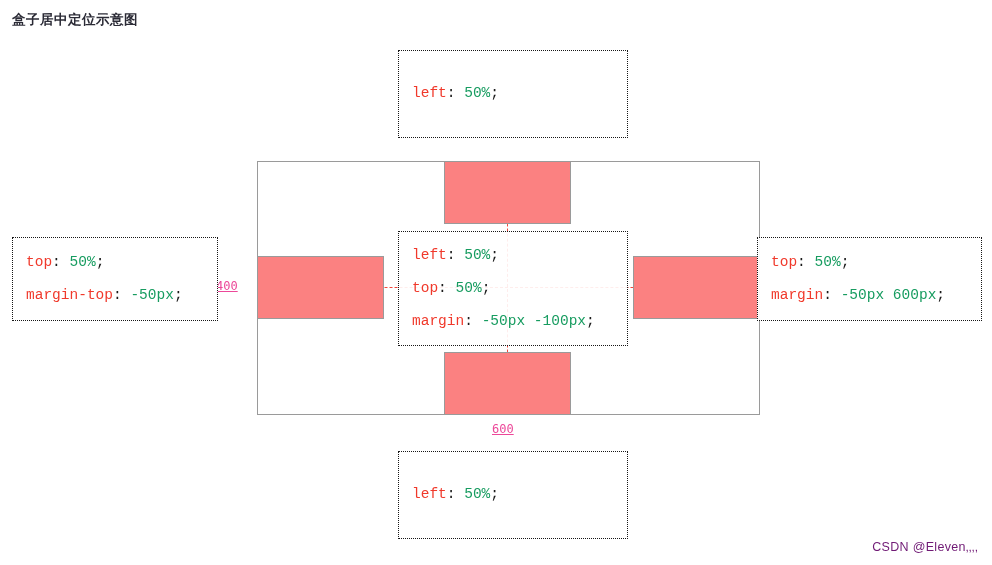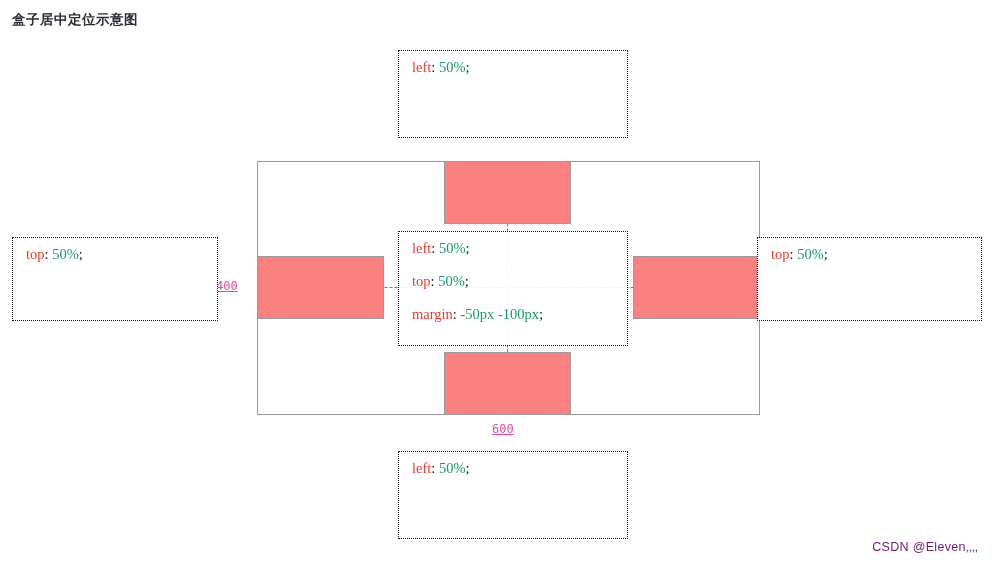--- a/index.html
+++ b/index.html
@@ -97,25 +97,26 @@
   .pink-left   { left: 257px; top: 255px; width: 127px; height: 63px; }
   .pink-right  { left: 633px; top: 255px; width: 127px; height: 63px; }
 
   
   .code-box {
     position: absolute;
     border: 1.6px dotted #171717;
     box-sizing: border-box;
     background: rgba(255,255,255,0.93);
     padding: 0;
-    font-family: Liberation Serif, serif;
+    font-family: Liberation Mono, monospace;
     font-size: 14.5px;
     line-height: 1.05;
     display: flex;
     flex-direction: column;
+    justify-content: center;
   }
   .code-line {
     white-space: nowrap;
     padding: 0 0 0 13px;
     margin: 9px 0;
     color: #1b1b1b;
   }
   .prop { color: #f0392b; }
   .val  { color: #179c60; }
   .punc { color: #1b1b1b; }
@@ -174,38 +175,44 @@
   <div class="code-box box-top">
     <div class="code-line">
       <span class="prop">left</span><span class="punc">: </span><span class="val">50%</span><span class="punc">;</span>
     </div>
   </div>
 
   <div class="code-box box-left">
     <div class="code-line">
       <span class="prop">top</span><span class="punc">: </span><span class="val">50%</span><span class="punc">;</span>
     </div>
+    <div class="code-line">
+      <span class="prop">margin-top</span><span class="punc">: </span><span class="val">-50px</span><span class="punc">;</span>
+    </div>
   </div>
 
   <div class="code-box box-center">
     <div class="code-line">
       <span class="prop">left</span><span class="punc">: </span><span class="val">50%</span><span class="punc">;</span>
     </div>
     <div class="code-line">
       <span class="prop">top</span><span class="punc">: </span><span class="val">50%</span><span class="punc">;</span>
     </div>
     <div class="code-line">
       <span class="prop">margin</span><span class="punc">: </span><span class="val">-50px -100px</span><span class="punc">;</span>
     </div>
   </div>
 
   <div class="code-box box-right">
     <div class="code-line">
       <span class="prop">top</span><span class="punc">: </span><span class="val">50%</span><span class="punc">;</span>
     </div>
+    <div class="code-line">
+      <span class="prop">margin</span><span class="punc">: </span><span class="val">-50px 600px</span><span class="punc">;</span>
+    </div>
   </div>
 
   <div class="code-box box-bottom">
     <div class="code-line">
       <span class="prop">left</span><span class="punc">: </span><span class="val">50%</span><span class="punc">;</span>
     </div>
   </div>
 
   <div class="watermark">CSDN @Eleven‚‚‚‚</div>
 

